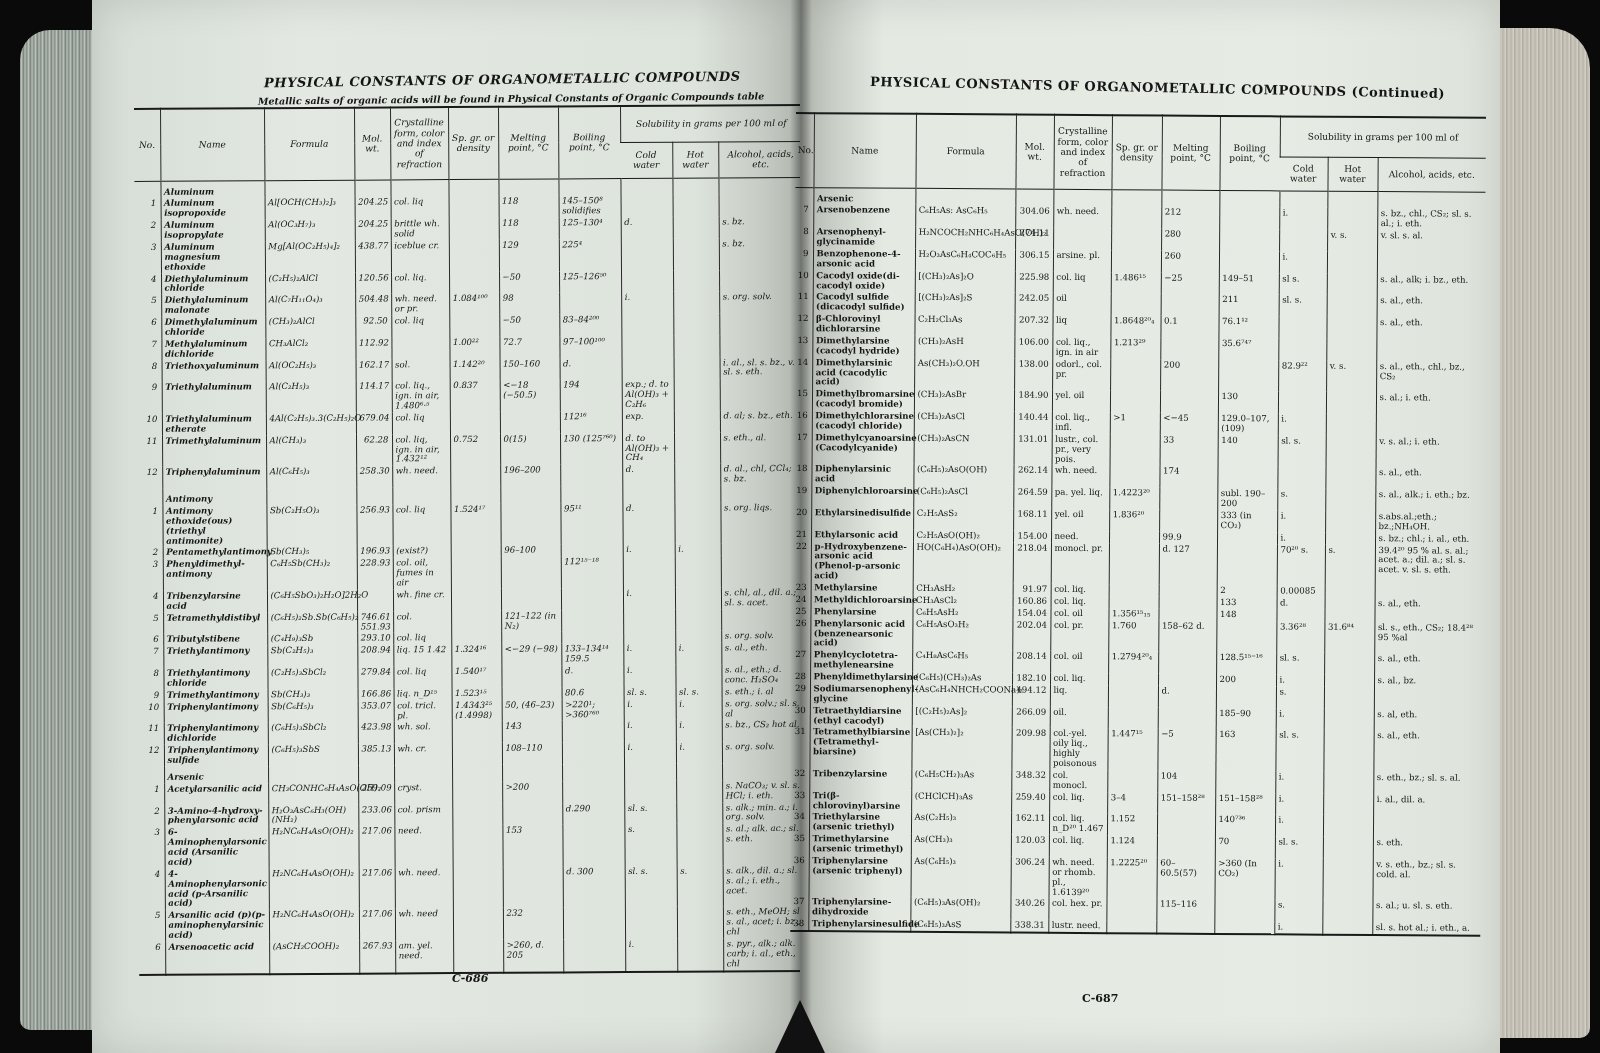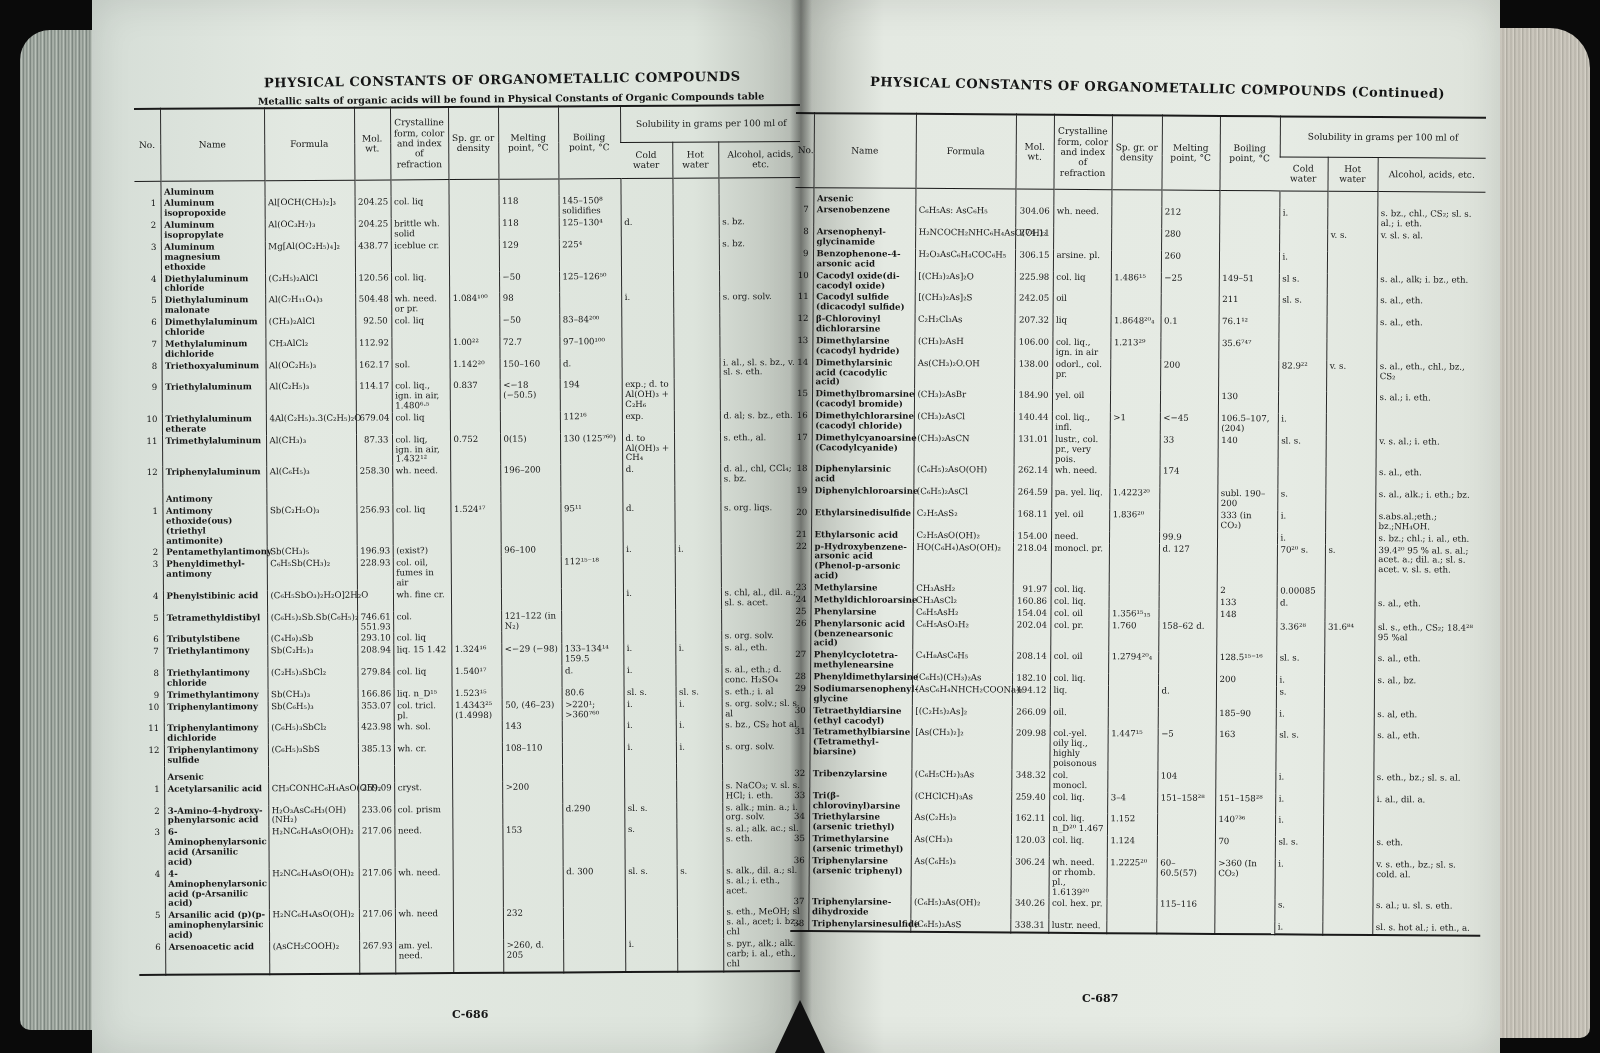--- a/index.html
+++ b/index.html
@@ -16,21 +16,21 @@
   }
   .page-edges-right {
     position:absolute; right:10px; top:28px; width:100px; height:1010px;
     background:repeating-linear-gradient(90deg,#a9a69c 0px,#cfcbc1 3px,#b8b4aa 5px,#d9d5cb 8px);
     border-radius:0 40px 10px 0;
   }
   .page {
     position:absolute; top:0; background:#dfe6df;
     box-shadow: inset 0 0 40px rgba(0,0,0,0.12);
   }
-  .page.left { left:92px; width:708px; height:1053px; border-radius:0 0 0 0; background:linear-gradient(90deg,#d5ddd6 0%,#e3e9e2 30%,#dde4dc 85%,#b9bfb7 100%); }
+  .page.left { left:92px; width:708px; height:1053px; border-radius:0 0 0 0; background:linear-gradient(90deg,#d5ddd6 0%,#e3e9e2 30%,#dde4dc 85%,#b9bfb7 100%);font-style:italic; }
   .page.right { left:800px; width:700px; height:1053px; background:linear-gradient(90deg,#b7bcb4 0%,#e4e9e2 12%,#e6ebe4 70%,#dde2da 100%); }
   .gutter { position:absolute; left:790px; top:0; width:22px; height:1053px; background:linear-gradient(90deg,rgba(0,0,0,0) 0%,rgba(0,0,0,0.35) 50%,rgba(0,0,0,0) 100%); }
   .gutter-bottom { position:absolute; left:775px; top:1000px; width:50px; height:53px; background:#111; clip-path:polygon(50% 0,100% 100%,0 100%); }
 
   .page-title { position:absolute; font-weight:bold; letter-spacing:0.5px; font-size:13px; white-space:nowrap; }
   .page-subtitle { position:absolute; font-size:9.5px; font-weight:bold; white-space:nowrap; }
   .folio { position:absolute; font-size:11px; font-weight:bold; }
 
   table.tbl {
     position:absolute; border-collapse:collapse; table-layout:fixed;
@@ -235,21 +235,21 @@
           <td></td>
           <td>112¹⁶</td>
           <td>exp.</td>
           <td></td>
           <td>d. al; s. bz., eth.</td>
         </tr>
         <tr>
           <td>11</td>
           <td class="name">Trimethylaluminum</td>
           <td>Al(CH₃)₃</td>
-          <td class="num">87.33</td>
+          <td class="num">62.28</td>
           <td>col. liq, ign. in air, 1.432¹²</td>
           <td>0.752</td>
           <td>0(15)</td>
           <td>130 (125⁷⁶⁰)</td>
           <td>d. to Al(OH)₃ + CH₄</td>
           <td></td>
           <td>s. eth., al.</td>
         </tr>
         <tr>
           <td>12</td>
@@ -311,21 +311,21 @@
           <td>col. oil, fumes in air</td>
           <td></td>
           <td></td>
           <td>112¹⁵⁻¹⁸</td>
           <td></td>
           <td></td>
           <td></td>
         </tr>
         <tr>
           <td>4</td>
-          <td class="name">Phenylstibinic acid</td>
+          <td class="name">Tribenzylarsine acid</td>
           <td>(C₆H₅SbO₃)₂H₂O]2H₂O</td>
           <td class="num"></td>
           <td>wh. fine cr.</td>
           <td></td>
           <td></td>
           <td></td>
           <td>i.</td>
           <td></td>
           <td>s. chl, al., dil. a.; sl. s. acet.</td>
         </tr>
@@ -520,21 +520,21 @@
           <td></td>
           <td>&gt;260, d. 205</td>
           <td></td>
           <td>i.</td>
           <td></td>
           <td>s. pyr., alk.; alk. carb; i. al., eth., chl</td>
         </tr>
       </tbody>
   </table>
 
-  <div class="folio" style="left:360px;top:1008px;">C-686</div>
+  <div class="folio" style="left:360px;top:972px;">C-686</div>
 </div>
 
 <div class="page right">
   <div class="page-title" style="left:70px;top:80px;transform:rotate(1.2deg);">PHYSICAL CONSTANTS OF ORGANOMETALLIC COMPOUNDS (Continued)</div>
 
   <table class="tbl right-tbl" id="right-table" style="left:-4px;top:112px;width:690px;transform:rotate(0.4deg);">
     <colgroup>
       <col style="width:18px">
         <col style="width:102px">
         <col style="width:100px">
@@ -697,21 +697,21 @@
           <td>s. al.; i. eth.</td>
         </tr>
         <tr>
           <td>16</td>
           <td class="name">Dimethylchlorarsine (cacodyl chloride)</td>
           <td>(CH₃)₂AsCl</td>
           <td class="num">140.44</td>
           <td>col. liq., infl.</td>
           <td>&gt;1</td>
           <td>&lt;−45</td>
-          <td>106.5–107, (204)</td>
+          <td>129.0–107, (109)</td>
           <td>i.</td>
           <td></td>
           <td></td>
         </tr>
         <tr>
           <td>17</td>
           <td class="name">Dimethylcyanoarsine (Cacodylcyanide)</td>
           <td>(CH₃)₂AsCN</td>
           <td class="num">131.01</td>
           <td>lustr., col. pr., very pois.</td>

